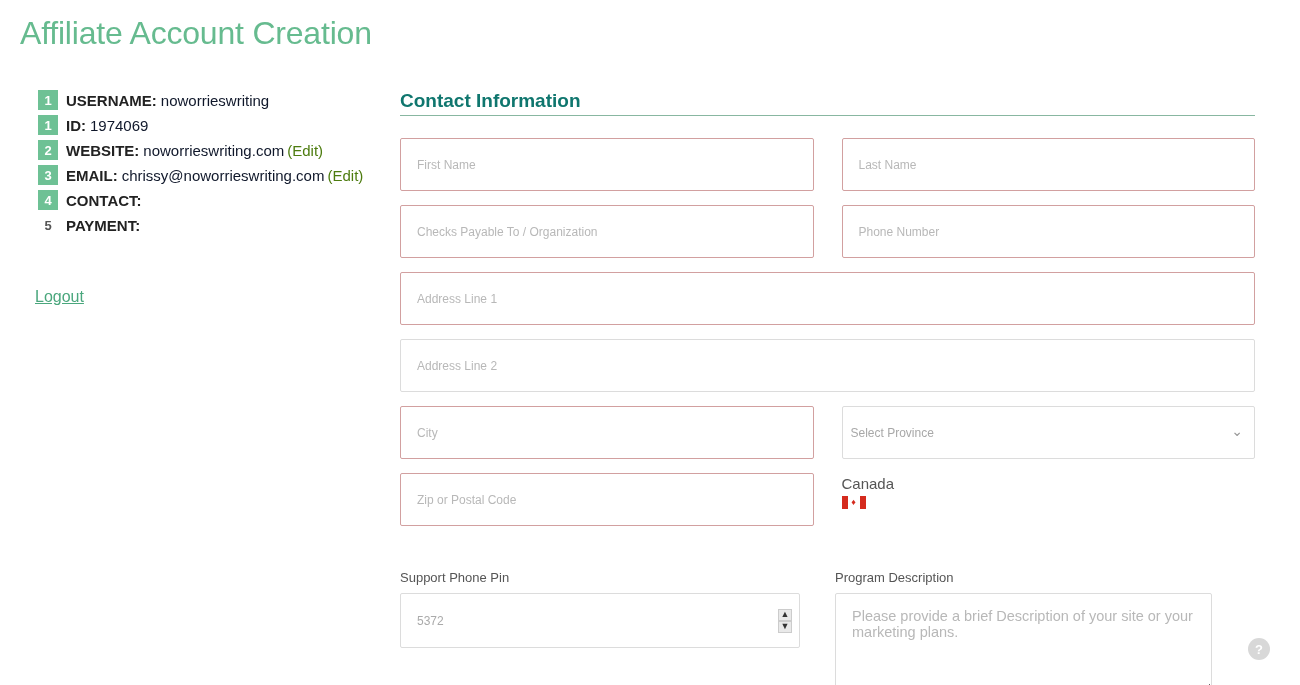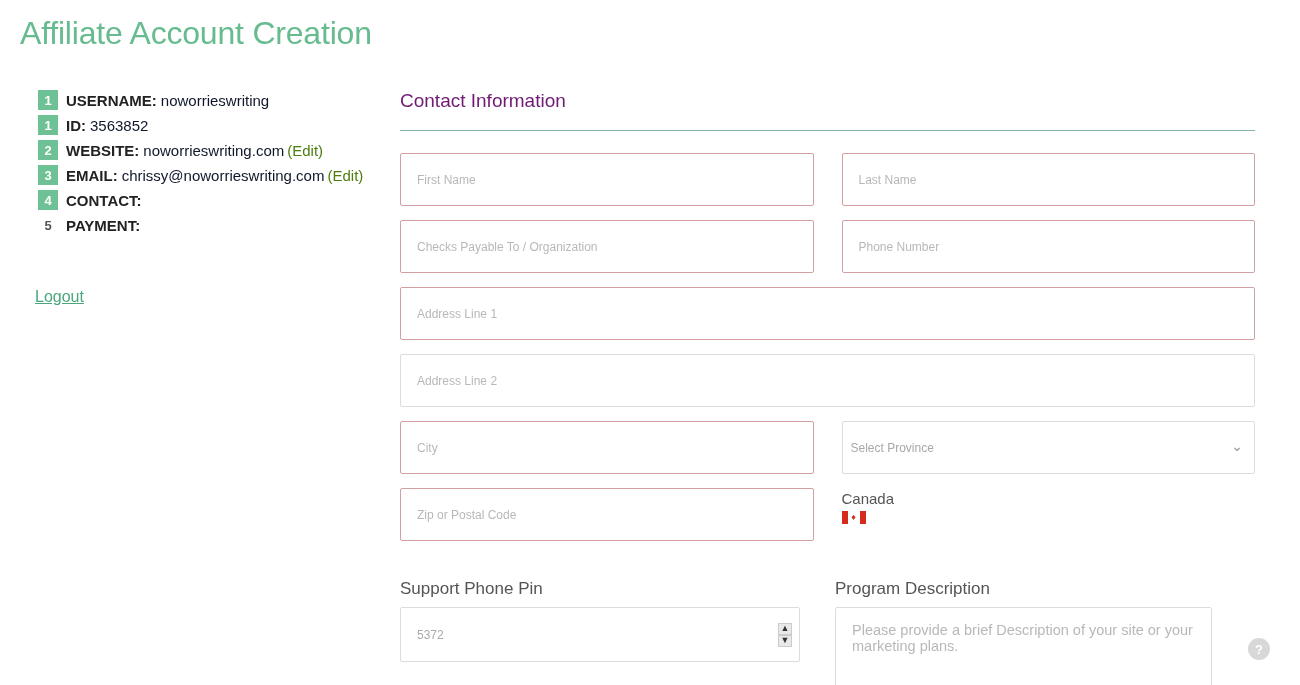--- a/index.html
+++ b/index.html
@@ -50,24 +50,24 @@
       display: inline-block;
       margin-top: 48px;
       color: #4aa77d;
       text-decoration: underline;
       font-size: 16px;
       cursor: pointer;
       margin-left: -3px;
     }
     .main { flex: 1; max-width: 855px; }
     .section-title {
-      color: #701a75;
+      color: #0f766e;
       font-size: 19px;
-      font-weight: 400;
-      padding-bottom: 18px;
+      font-weight: 700;
+      padding-bottom: 3px;
       border-bottom: 1px solid #88b7a1;
       margin-bottom: 22px;
     }
     .row { display: flex; gap: 28px; margin-bottom: 14px; }
     .col { flex: 1; }
     .full { width: 100%; border-radius: 9px; }
     input[type="text"], input[type="tel"], textarea, select {
       width: 100%;
       height: 53px;
       padding: 0 16px;
@@ -92,21 +92,21 @@
     .flag {
       width: 24px; height: 13px;
       background: linear-gradient(to right, #d52b1e 0 25%, #fff 25% 75%, #d52b1e 75% 100%);
       position: relative;
     }
     .flag::after {
       content: "♦"; 
       position: absolute; left: 50%; top: 50%; transform: translate(-50%, -52%);
       color: #d52b1e; font-size: 9px; line-height: 1;
     }
-    .label-small { color: #555; font-size: 17px; margin-bottom: 8px; display:block; margin-top: 24px;}
+    .label-small { color: #555; font-size: 13px; margin-bottom: 8px; display:block; margin-top: 30px;}
     .number-wrap { position: relative; width: 400px; }
     .number-wrap input {
       height: 55px; color: #aaa; font-weight: 300;
     }
     .spin { position: absolute; right: 8px; top: 50%; transform: translateY(-50%); display:flex; flex-direction:column; }
     .spin button {
       width: 14px; height: 12px; font-size: 9px; line-height: 1; padding:0;
       background: #e9e9e9; border: 1px solid #ccc; cursor: pointer; color:#333;
     }
     textarea {
@@ -131,21 +131,21 @@
   <aside class="sidebar">
     <ul class="step-list">
       <li class="step-item">
         <span class="step-badge">1</span>
         <span class="step-label">USERNAME:</span>
         <span class="step-value">noworrieswriting</span>
       </li>
       <li class="step-item">
         <span class="step-badge">1</span>
         <span class="step-label">ID:</span>
-        <span class="step-value">3563852</span>
+        <span class="step-value">1974069</span>
       </li>
       <li class="step-item">
         <span class="step-badge">2</span>
         <span class="step-label">WEBSITE:</span>
         <span class="step-value">noworrieswriting.com</span>
         <a class="edit-link">(Edit)</a>
       </li>
       <li class="step-item">
         <span class="step-badge">3</span>
         <span class="step-label">EMAIL:</span>

